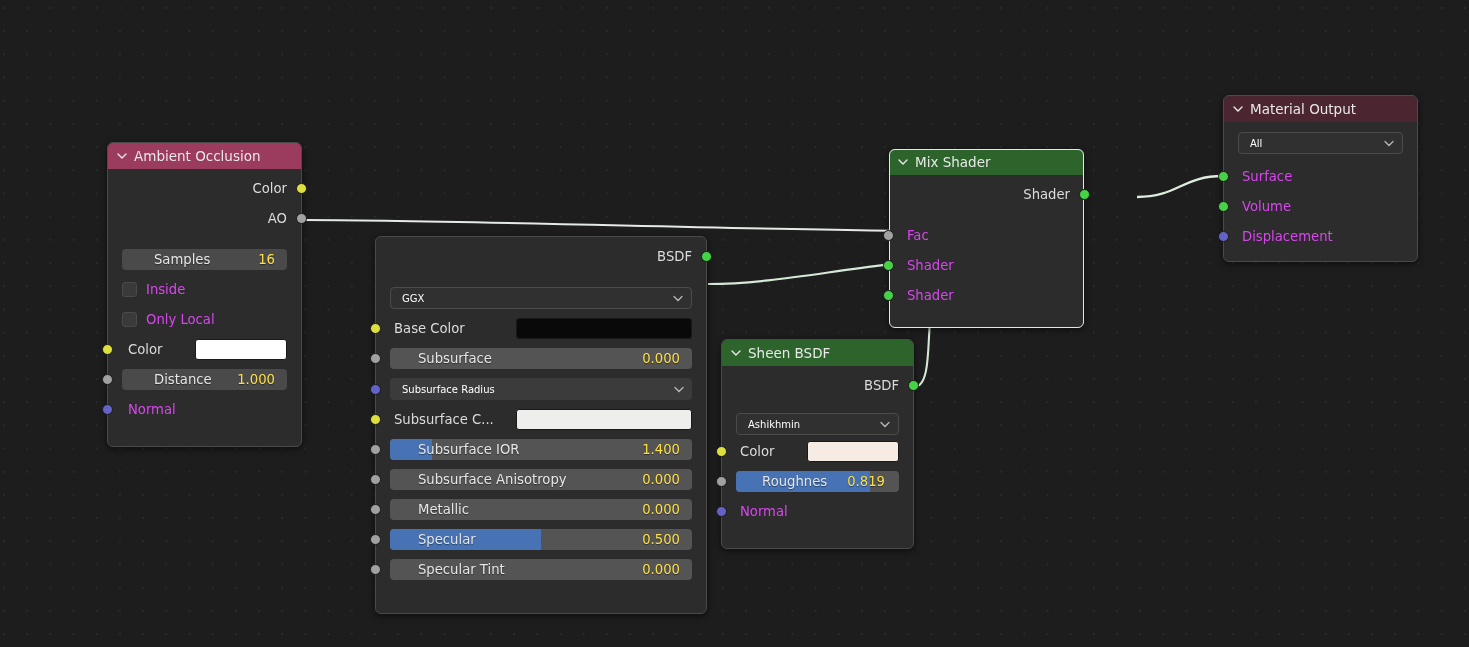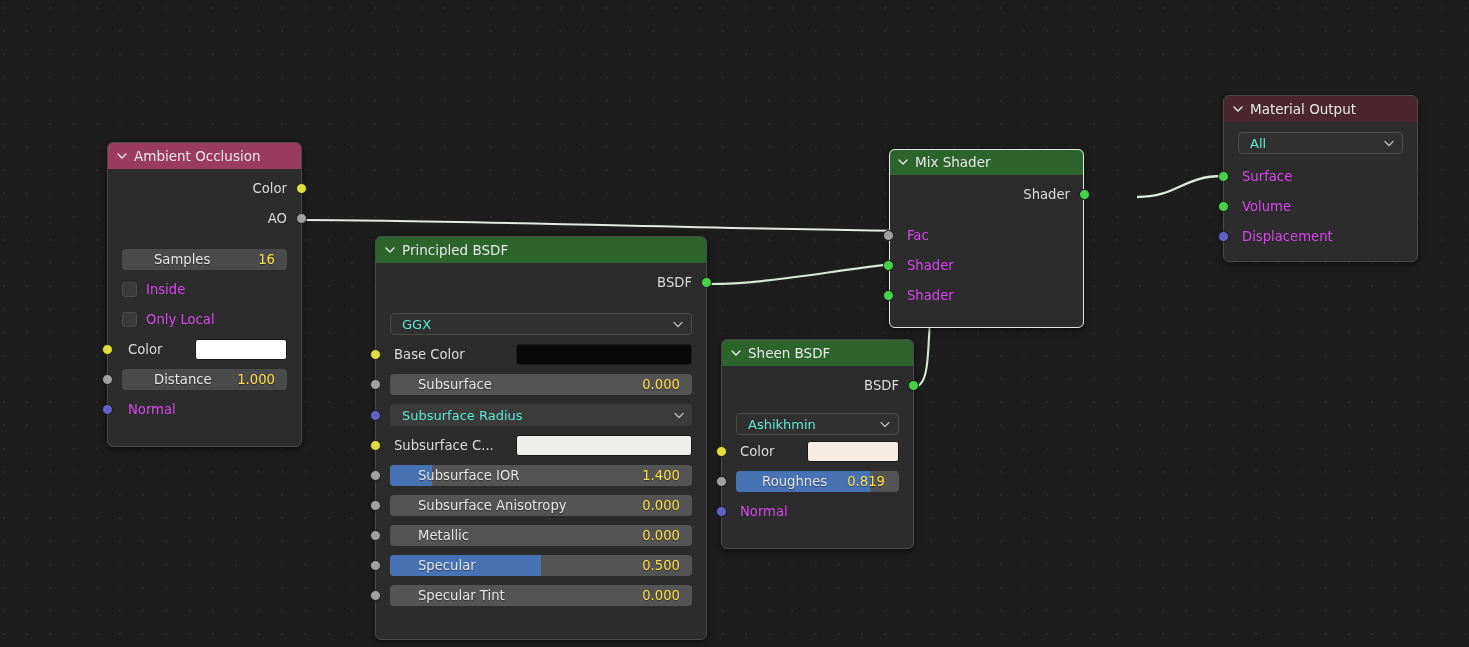--- a/index.html
+++ b/index.html
@@ -142,22 +142,22 @@
   .enum {
     flex: 1 1 auto;
     height: 22px;
     border-radius: 4px;
     background: #303030;
     border: 1px solid #4b4b4b;
     box-sizing: border-box;
     display: flex;
     align-items: center;
     padding: 0 7px 0 11px;
-    color: #5eead4;
-    font-size: 13px;
+    color: #ffffff;
+    font-size: 10px;
   }
   .enum .etext { flex: 1 1 auto; }
   .enum .echev { width: 12px; height: 12px; opacity: .85; }
 
   
   .enum.flat {
     background: #3b3b3b;
     border: none;
     padding-left: 12px;
   }
@@ -264,28 +264,20 @@
 
       <div class="row" style="padding-left:20px; margin-bottom:2px;">
         <span class="sock left" style="background:#6363c7; top:5px;"></span>
         <span class="row-label-plain">Normal</span>
       </div>
 
     </div>
   </div>
 
   <div class="node framed" id="node-principled-bsdf" style="left:375px; top:236px; width:332px;">
-    <div class="node-header" style="background:#2c642c;">
-      <span class="chev">
-        <svg viewBox="0 0 10 10">
-            <path d="M1 3 L5 7 L9 3" fill="none" stroke="#e8e8e8" stroke-width="1.4" stroke-linecap="round"></path>
-          </svg>
-      </span>
-      <span>Principled BSDF</span>
-    </div>
     <div class="node-body" style="padding-top:9px;">
 
       <div class="row out">
         <span>BSDF</span>
         <span class="sock right" style="background:#46d246; top:5px;"></span>
       </div>
 
       <div style="height:11px;"></div>
 
       <div class="row" style="height:22px;">

